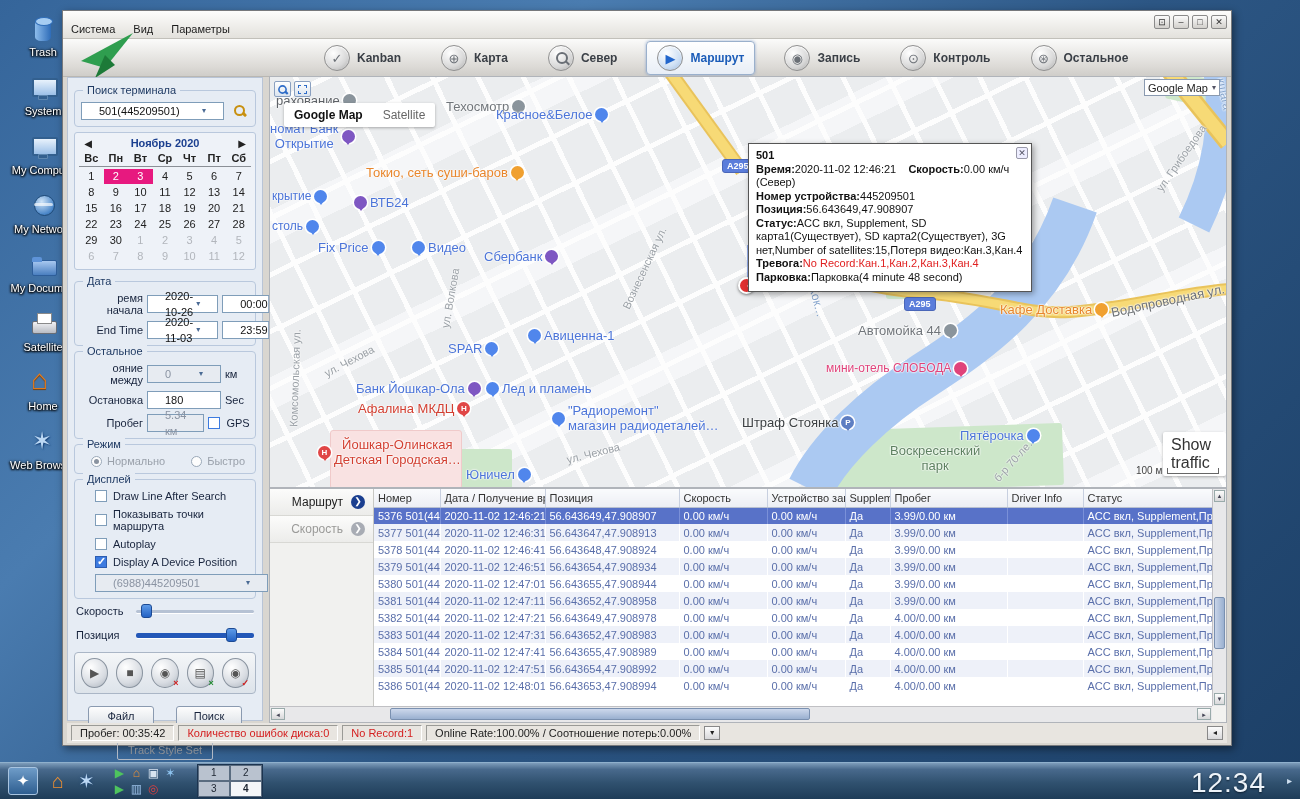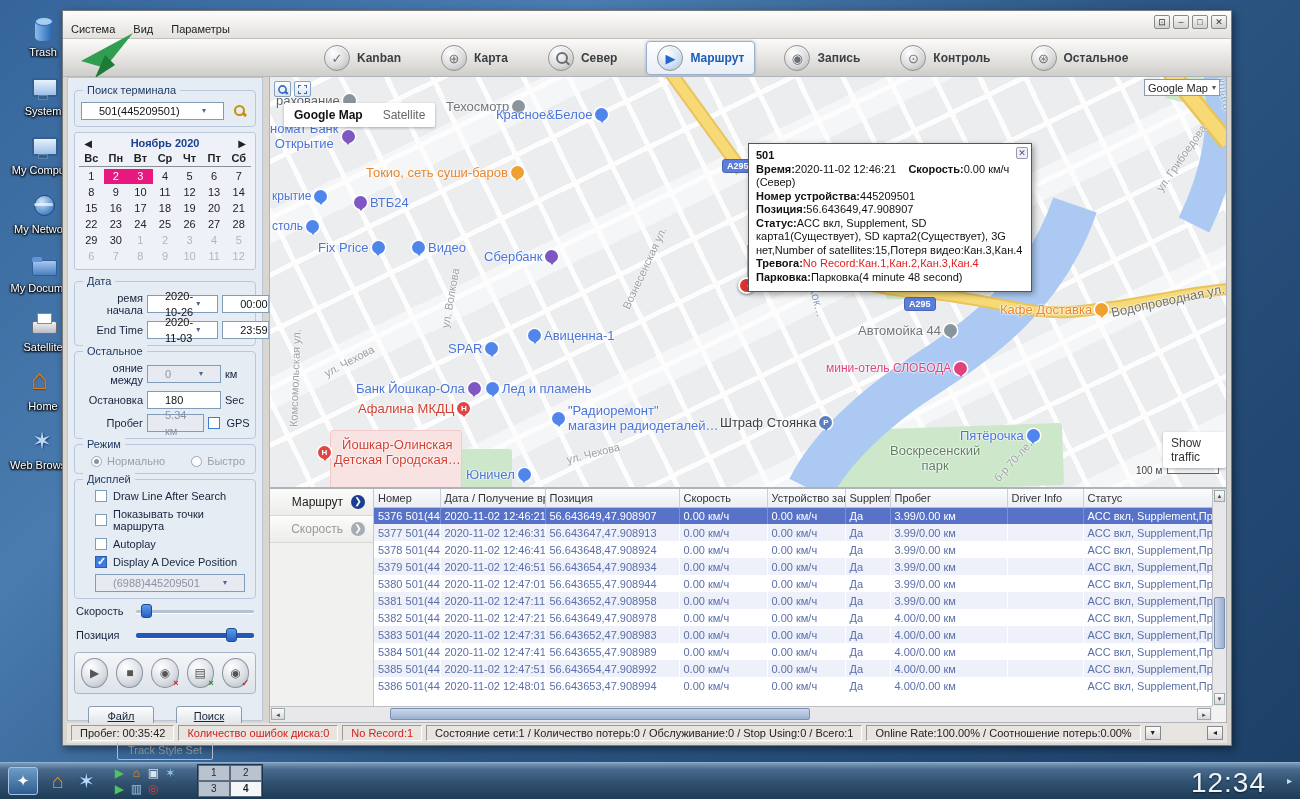--- a/index.html
+++ b/index.html
@@ -114,21 +114,21 @@
   .strack::before { content:""; position:absolute; left:0; right:0; top:6px; height:3px; background:#b6c2d4; border-radius:2px; box-shadow:0 1px 0 #fff; }
   .strack.fill::before { background:#2458b8; height:5px; top:5px; }
   .sthumb { position:absolute; top:0; width:11px; height:14px; background:linear-gradient(#5e9be8,#2462c4); border:1px solid #1c4a94; border-radius:3px; }
 
   .playbox { border:1px solid #aab6c6; border-radius:4px; background:linear-gradient(#f4f6f8,#dde3ea); padding:5px 6px; display:flex; gap:8px; justify-content:center; margin-bottom:12px; }
   .pbtn { width:30px; height:30px; border-radius:50%; background:radial-gradient(circle at 35% 30%,#fff,#d8dce2 60%,#aab2bc);
     border:1px solid #8a94a0; display:flex; align-items:center; justify-content:center; font-size:12px; color:#555; position:relative; }
   .pbtn .badge { position:absolute; right:-1px; bottom:-1px; font-size:9px; font-weight:bold; }
   .badge.red { color:#d42020; } .badge.grn { color:#1f8a2f; }
 
-  .btnrow { display:flex; justify-content:center; gap:22px; margin-bottom:14px;text-decoration:underline; }
+  .btnrow { display:flex; justify-content:center; gap:22px; margin-bottom:14px; }
   .sbtn { min-width:66px; height:20px; border:1px solid #8a9ab0; border-radius:3px; background:linear-gradient(#fdfdfd,#dfe3e8);
     font-size:11px; color:#17233c; text-align:center; line-height:18px; padding:0 8px; }
   .ghost { display:block; margin:0 auto; width:96px; height:20px; border:1px solid #b0b8c4; border-radius:2px;
     color:#8a8f96; text-align:center; line-height:18px; background:transparent; }
 
   
   .map { position:absolute; left:206px; top:65px; width:958px; height:412px; background:#ebedef; overflow:hidden;
     border:1px solid #b0b4ba; }
   .map-streets { position:absolute; inset:0;
     background:
@@ -168,21 +168,21 @@
     display:flex; align-items:center; justify-content:center; }
   .mbtn .mag-ic { transform:scale(.8); color:#2e6cc8; }
   .exp-ic { width:9px; height:9px; border:1px dashed #2e6cc8; display:inline-block; }
   .map-tabs { position:absolute; left:14px; top:26px; background:#fff; border-radius:2px; box-shadow:0 1px 3px rgba(0,0,0,.3);
     display:flex; z-index:5; }
   .map-tab { padding:5px 10px; font-size:12px; color:#666; }
   .map-tab.on { font-weight:bold; color:#111; }
   .gm-select { position:absolute; right:6px; top:2px; width:76px; z-index:6; background:#fff; border:1px solid #8a9ab0;
     height:17px; display:flex; align-items:center; justify-content:space-between; padding:0 3px; font-size:11px; }
   .traffic-btn { position:absolute; left:893px; top:355px; background:#fff; border-radius:2px; box-shadow:0 1px 3px rgba(0,0,0,.3);
-    padding:4px 8px; font-size:12px; color:#333; z-index:5; }
+    padding:4px 8px; font-size:16px; color:#333; z-index:5; }
   .scalebar { position:absolute; left:866px; top:388px; display:flex; align-items:center; gap:5px; color:#444; font-size:10px; z-index:5; }
   .scalebar .bar { width:52px; height:6px; border:1px solid #666; border-top:none; }
   .vdot { position:absolute; left:468px; top:200px; width:17px; height:17px; border-radius:50%; background:#e03030;
     border:2px solid #fff; box-shadow:0 1px 3px rgba(0,0,0,.5); z-index:5; }
   .vdot::after { content:""; position:absolute; left:4px; top:3.5px; border:3px solid transparent; border-right:5px solid #fff; transform:rotate(-35deg); }
 
   
   .popup { position:absolute; left:478px; top:66px; width:284px; background:#fff; border:1px solid #555;
     box-shadow:2px 2px 6px rgba(0,0,0,.35); z-index:8; padding:5px 7px 7px 7px; font-size:11px; line-height:13.5px; color:#111; }
   .popup b { font-weight:bold; }
@@ -573,21 +573,21 @@
             <span class="cb"></span>
             <span>Autoplay</span>
           </div>
 
           <div class="chk on">
             <span class="cb"></span>
             <span>Display A Device Position</span>
           </div>
 
         <div style="margin-left:14px">
-          <span class="field combo dis" style="width:150px">
+          <span class="field combo dis" style="width:173px">
             <span>(6988)445209501</span>
               <span class="arr">▾</span>
           </span>
         </div>
       </div>
 
       <div class="slider-row">
         <span class="slab">Скорость</span>
         <span class="strack">
             <span class="sthumb" style="left:4%"></span>
@@ -775,21 +775,21 @@
           <span>Юничел</span>
           <span class="pin" style="color: rgb(80, 134, 236);"></span>
         </span>
 
         <span class="map-label pin-l" style="left: 282px; top: 326px; font-size: 13px; color: rgb(75, 116, 216);">
           <span>"Радиоремонт"
 магазин радиодеталей…</span>
           <span class="pin" style="color: rgb(80, 134, 236);"></span>
         </span>
 
-        <span class="map-label" style="left: 450px; top: 338px; font-size: 13px; color: rgb(60, 64, 67);">
+        <span class="map-label" style="left: 472px; top: 338px; font-size: 13px; color: rgb(60, 64, 67);">
           <span>Штраф Стоянка</span>
           <span class="pin" style="color: rgb(94, 126, 194);">P</span>
         </span>
 
         <span class="map-label" style="left: 588px; top: 246px; font-size: 13px; color: rgb(112, 117, 122);">
           <span>Автомойка 44</span>
           <span class="pin" style="color: rgb(138, 148, 156);"></span>
         </span>
 
         <span class="map-label" style="left: 556px; top: 284px; color: rgb(224, 67, 123);">
@@ -1079,21 +1079,20 @@
     </div>
 
     <div class="statusbar">
 
         <span class="sseg">Пробег: 00:35:42</span>
 
         <span class="sseg red">Количество ошибок диска:0</span>
 
         <span class="sseg red">No Record:1</span>
 
-        <span class="sseg">Состояние сети:1 / Количество потерь:0 / Обслуживание:0 / Stop Using:0 / Всего:1</span>
 
         <span class="sseg">Online Rate:100.00% / Соотношение потерь:0.00%</span>
 
       <span class="sdrop">▼</span>
       <span class="sright">◂</span>
     </div>
   </div>
 
   <div class="taskbar">
     <span class="tb-app">✦</span>

